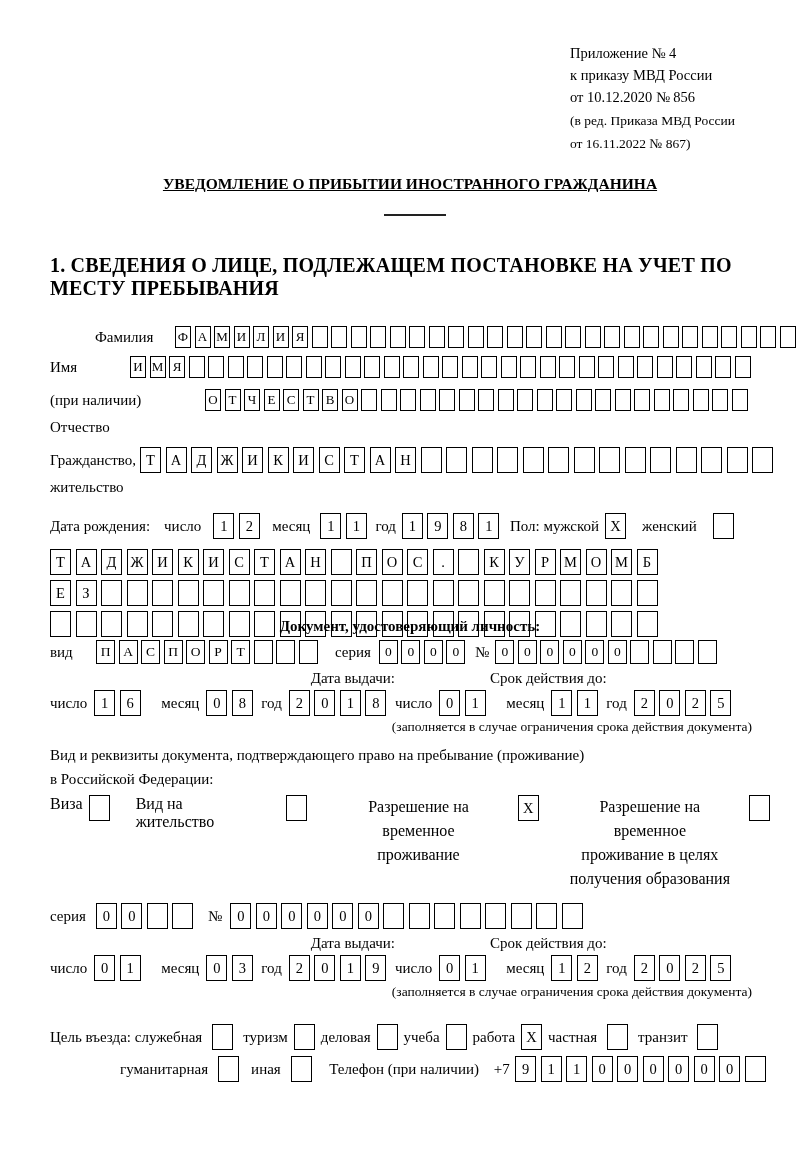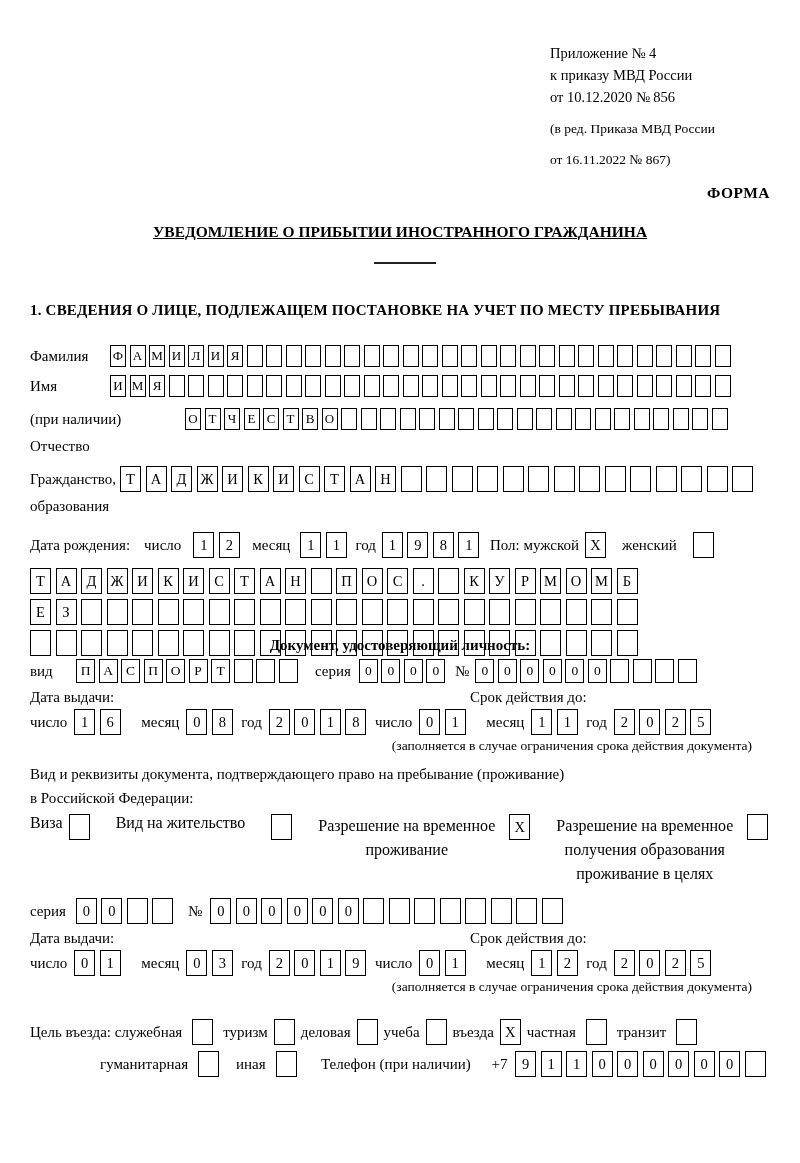--- a/index.html
+++ b/index.html
@@ -1,49 +1,49 @@
 <!DOCTYPE html>
 <html><head>
 <meta charset="utf-8">
 <style>
   * { margin:0; padding:0; box-sizing:border-box; }
   html,body { background:#ffffff; }
   body { width:800px; height:1163px; font-family:"Liberation Serif", serif; color:#000; overflow:hidden; }
-  .page { width:800px; height:1163px; padding:42px 30px 10px 30px; }
+  .page { width:800px; height:1163px; padding:42px 30px 10px 50px; }
 
   
   .hdr { margin-left:520px; font-size:14.5px; line-height:22px; }
-  .hdr .small { font-size:13.5px; line-height:20px; margin-top:11px; }
+  .hdr .small { font-size:13.5px; line-height:20px; margin-top:3px; }
   .forma { text-align:right; font-weight:bold; font-size:15.5px; margin-top:14px; letter-spacing:0.5px; }
 
   
   .title { text-align:center; font-weight:bold; font-size:15.5px; line-height:27px; margin-top:16px;text-decoration:underline; }
   .uline { display:inline-block; width:62px; border-bottom:2px solid #222; height:14px; margin-left:10px; }
-  .sect { font-weight:bold; font-size:15px; margin-top:30px; letter-spacing:0.2px; }
+  .sect { font-weight:bold; font-size:20px; margin-top:30px; letter-spacing:0.2px; }
 
   
   .row { display:flex; align-items:center; }
   .row.top { align-items:flex-start; }
   .lbl { font-size:15px; white-space:nowrap; }
   .lblcol { font-size:15px; line-height:29px; flex:none; }
   .lblcol.tight { line-height:27px; }
-  .w80 { width:80px; } .w90 { width:90px; } .w107 { width:107px; } .w155 { width:155px; }
+  .w80 { width:80px;margin-left:45px; } .w90 { width:90px; } .w107 { width:107px; } .w155 { width:155px; }
   .boxes { display:inline-flex; flex:none; }
   .cell { border:1.5px solid #000; display:flex; align-items:center; justify-content:center; flex:none; }
   .sm > .cell { width:16px; height:22px; font-size:13px; margin-right:3.5px; }
   .md > .cell { width:19px; height:24px; font-size:13.5px; margin-right:3.5px; }
   .bg > .cell { width:21px; height:26px; font-size:14.5px; margin-right:4.5px; }
   .cb { width:21px; height:26px; border:1.5px solid #000; display:inline-flex; align-items:center; justify-content:center; font-size:14.5px; flex:none; }
   .stack > .boxes { display:flex; margin-bottom:5px; }
 
   
   .datepair { display:flex; margin-top:6px; }
   .dp-col1 { width:345px; flex:none; }
   .dp-col2 { flex:1; }
-  .dp-head { text-align:left; font-size:15px; margin-bottom:3px; }
+  .dp-head { text-align:right; font-size:15px; margin-bottom:3px; }
   .dp-col2 .dp-head { text-align:left; margin-left:95px; }
   .dg { display:flex; align-items:center; }
   .dg .lbl { margin-right:7px; }
   .dg .gap { width:16px; flex:none; }
   .note-r { text-align:right; font-size:13.5px; margin-top:3px; padding-right:18px; }
 
   
   .opt { display:flex; align-items:flex-start; }
   .opt .txt { font-size:16px; }
   .opt .txt.c { text-align:center; line-height:24px; }
@@ -55,21 +55,20 @@
 
 <div class="page">
 
   <div class="hdr">
     <div>Приложение № 4</div>
     <div>к приказу МВД России</div>
     <div>от 10.12.2020 № 856</div>
     <div class="small">(в ред. Приказа МВД России</div>
     <div class="small">от 16.11.2022 № 867)</div>
   </div>
-  <div class="forma">ФОРМА</div>
 
   <div class="title">
     <div>УВЕДОМЛЕНИЕ О ПРИБЫТИИ ИНОСТРАННОГО ГРАЖДАНИНА</div>
     <div><span class="uline"></span></div>
   </div>
 
   <div class="sect">1. СВЕДЕНИЯ О ЛИЦЕ, ПОДЛЕЖАЩЕМ ПОСТАНОВКЕ НА УЧЕТ ПО МЕСТУ ПРЕБЫВАНИЯ</div>
 
   <div class="row" style="margin-top:26px;">
     <span class="lbl w80" style="width:80px; flex:none;">Фамилия</span>
@@ -180,21 +179,21 @@
         <span class="cell"></span>
         <span class="cell"></span>
         <span class="cell"></span>
         <span class="cell"></span>
       </span>
   </div>
 
   <div class="row top" style="margin-top:6px;">
     <div class="lblcol tight w90">
       <div>Гражданство,</div>
-      <div>образования</div>
+      <div>жительство</div>
     </div>
     <span class="boxes bg">
         <span class="cell">Т</span>
         <span class="cell">А</span>
         <span class="cell">Д</span>
         <span class="cell">Ж</span>
         <span class="cell">И</span>
         <span class="cell">К</span>
         <span class="cell">И</span>
         <span class="cell">С</span>
@@ -444,22 +443,22 @@
     <span class="mr2"></span>
     <span class="txt c">
       <div>Разрешение на временное</div>
       <div>проживание</div>
     </span>
     <span class="mr"></span>
     <span class="cb">X</span>
     <span class="mr2"></span>
     <span class="txt c">
       <div>Разрешение на временное</div>
+      <div>проживание в целях</div>
       <div>получения образования</div>
-      <div>проживание в целях</div>
     </span>
     <span class="mr"></span>
     <span class="cb"></span>
   </div>
 
   <div class="row" style="margin-top:12px;">
     <span class="lbl">серия</span>
     <span style="width:10px;"></span>
     <span class="boxes bg">
         <span class="cell">0</span>
@@ -548,21 +547,21 @@
     <span class="cb"></span>
     <span class="gap6"></span>
     <span class="lbl">деловая</span>
     <span class="gap6"></span>
     <span class="cb"></span>
     <span class="gap6"></span>
     <span class="lbl">учеба</span>
     <span class="gap6"></span>
     <span class="cb"></span>
     <span class="gap6"></span>
-    <span class="lbl">въезда</span>
+    <span class="lbl">работа</span>
     <span class="gap6"></span>
     <span class="cb">X</span>
     <span class="gap6"></span>
     <span class="lbl">частная</span>
     <span class="gap10"></span>
     <span class="cb"></span>
     <span class="gap10"></span>
     <span class="lbl">транзит</span>
     <span class="gap10"></span>
     <span class="cb"></span>

